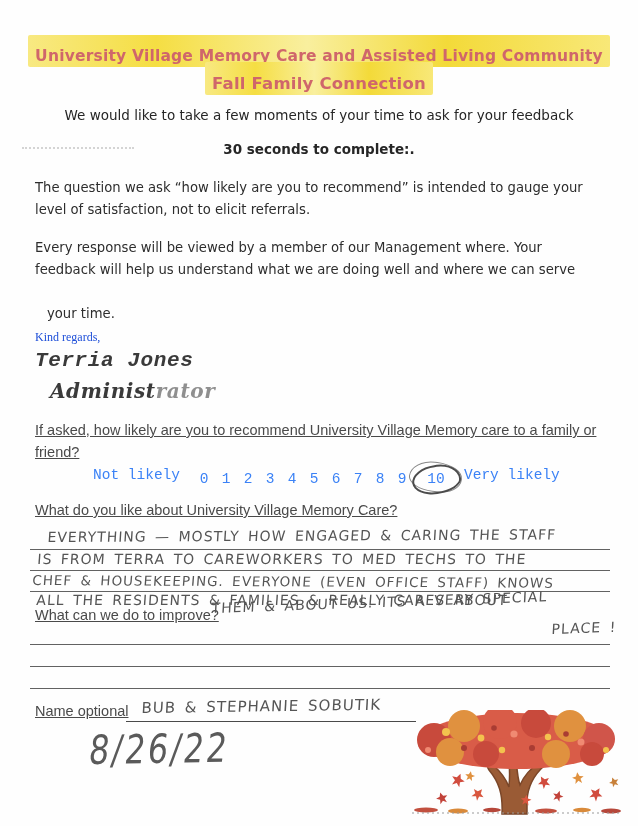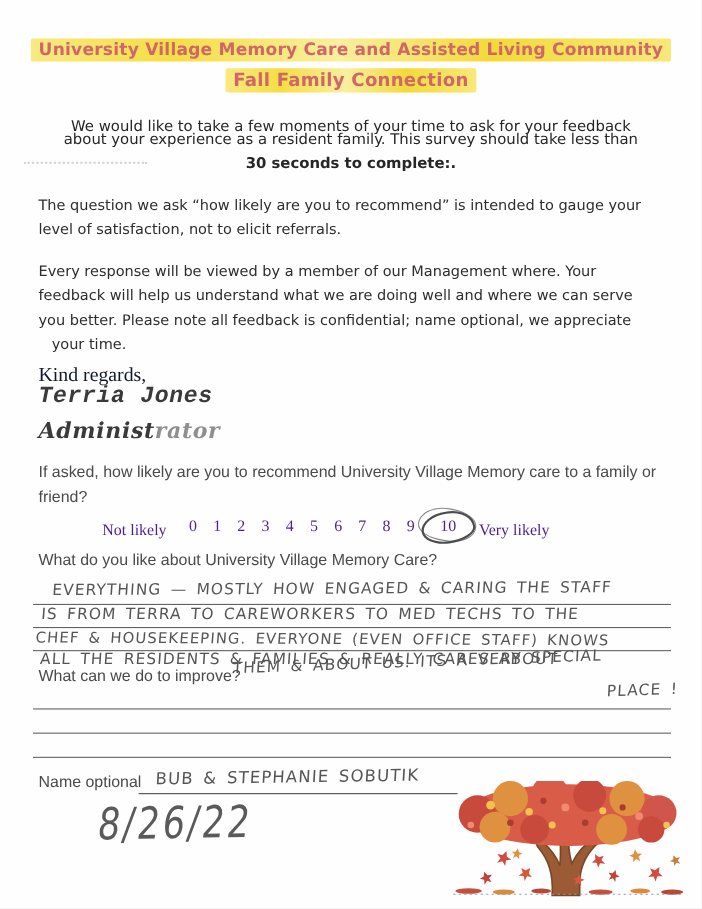--- a/index.html
+++ b/index.html
@@ -8,55 +8,55 @@
     background:#fefefe;overflow:hidden;
     font-family:"DejaVu Sans",sans-serif;color:var(--ink,#2b2b2b);
   }
   .abs{position:absolute;}
   .center{left:0;right:0;text-align:center;}
   .nowrap{white-space:nowrap;}
 
   
   .title-line{font-weight:bold;color:var(--title-red,#cf666b);letter-spacing:.2px;}
   .hl{
-    display:inline-block;padding:1px 7px 2px;
+    display:inline-block;padding:12px 7px 2px;
     background:linear-gradient(90deg,#f8e982,var(--highlight-yellow,#f5de43) 22%,#f9ef9e 48%,#f3da39 72%,#f8e878);
     border-radius:2px;
   }
   .t1{top:35px;font-size:15.5px;}
   .t2{top:62px;font-size:16.5px;}
 
   
   .comic{font-size:13.5px;color:#262626;}
   .intro1{top:107px;}
   .intro2{top:119px;}
   .intro3{top:141px;font-weight:bold;}
 
   .para{left:35px;font-size:13.2px;color:#2d2d2d;}
   .g1{top:180px;} .g2{top:202px;}
   .r1{top:240px;} .r2{top:262px;} .r3{top:284px;} .r4{top:306px;margin-left:12px;}
 
   .smudge{left:22px;top:147px;width:112px;border-top:2px dotted #c7c7c7;opacity:.75;}
 
   
-  .closing{left:35px;top:330px;font-family:"Liberation Serif",serif;font-size:18px;color:#0f172a;}
+  .closing{left:35px;top:330px;font-family:"Liberation Serif",serif;font-size:12px;color:#1d4ed8;}
   .script{font-family:"DejaVu Serif",serif;font-style:italic;font-weight:bold;letter-spacing:.6px;color:#3a3a3a;}
   .sig-name{left:35px;top:349px;font-size:21px;font-family:Liberation Mono, monospace;}
-  .sig-role{left:35px;top:379px;font-size:20px;}
+  .sig-role{left:50px;top:379px;font-size:20px;}
   .role-light{color:#8f8f8f;}
 
   
-  .question{font-family:"Liberation Sans",sans-serif;color:var(--question-gray,#4a4a4a);font-size:14.5px;}
+  .question{font-family:"Liberation Sans",sans-serif;color:var(--question-gray,#4a4a4a);font-size:14.5px;text-decoration:underline;}
   .q1a{left:35px;top:422px;} .q1b{left:35px;top:444px;}
   .q2{left:35px;top:502px;}
   .q3{left:35px;top:607px;}
   .name-label{left:35px;top:703px;}
 
   
-  .scale{left:93px;top:467px;display:flex;align-items:flex-end;font-family:Liberation Serif, serif;font-size:14.5px;color:#4c1d95;}
+  .scale{left:93px;top:467px;display:flex;align-items:flex-start;font-family:Liberation Mono, monospace;font-size:14.5px;color:#3b82f6;}
   .scale .lowlab{margin-right:13px;}
   .scale .hilab{margin-left:3px;}
   .scale .num{display:inline-block;width:22px;text-align:center;}
   .scale .num.circled{
     position:relative;width:44px;height:24px;display:inline-flex;
     align-items:center;justify-content:center;margin:0 3px 0 1px;
   }
   .scale .num.circled::before{
     content:"";position:absolute;inset:-2px -3px -3px -2px;
     border:2px solid #4c4c4c;border-radius:52% 48% 55% 50% / 55% 60% 45% 50%;
@@ -102,31 +102,29 @@
 <div class="page">
 
   <div class="abs center t1">
     <span class="hl title-line nowrap">University Village Memory Care and Assisted Living Community</span>
   </div>
   <div class="abs center t2">
     <span class="hl title-line nowrap">Fall Family Connection</span>
   </div>
 
   <div class="abs center comic intro1 nowrap">We would like to take a few moments of your time to ask for your feedback</div>
-  <div class="abs center comic intro2 nowrap">about your experience as a resident family. This survey should take less than</div>
   <div class="abs center comic intro3 nowrap">30 seconds to complete:.</div>
 
   <div class="abs smudge"></div>
 
   <div class="abs para g1 nowrap">The question we ask “how likely are you to recommend” is intended to gauge your</div>
   <div class="abs para g2 nowrap">level of satisfaction, not to elicit referrals.</div>
 
   <div class="abs para r1 nowrap">Every response will be viewed by a member of our Management where. Your</div>
   <div class="abs para r2 nowrap">feedback will help us understand what we are doing well and where we can serve</div>
-  <div class="abs para r3 nowrap">you better. Please note all feedback is confidential; name optional, we appreciate</div>
   <div class="abs para r4 nowrap">your time.</div>
 
   <div class="abs closing">Kind regards,</div>
   <div class="abs script sig-name">Terria Jones</div>
   <div class="abs script sig-role"><span>Administ</span><span class="role-light">rator</span></div>
 
   <div class="abs question q1a nowrap">If asked, how likely are you to recommend University Village Memory care to a family or</div>
   <div class="abs question q1b nowrap">friend?</div>
 
   <div class="abs scale">

